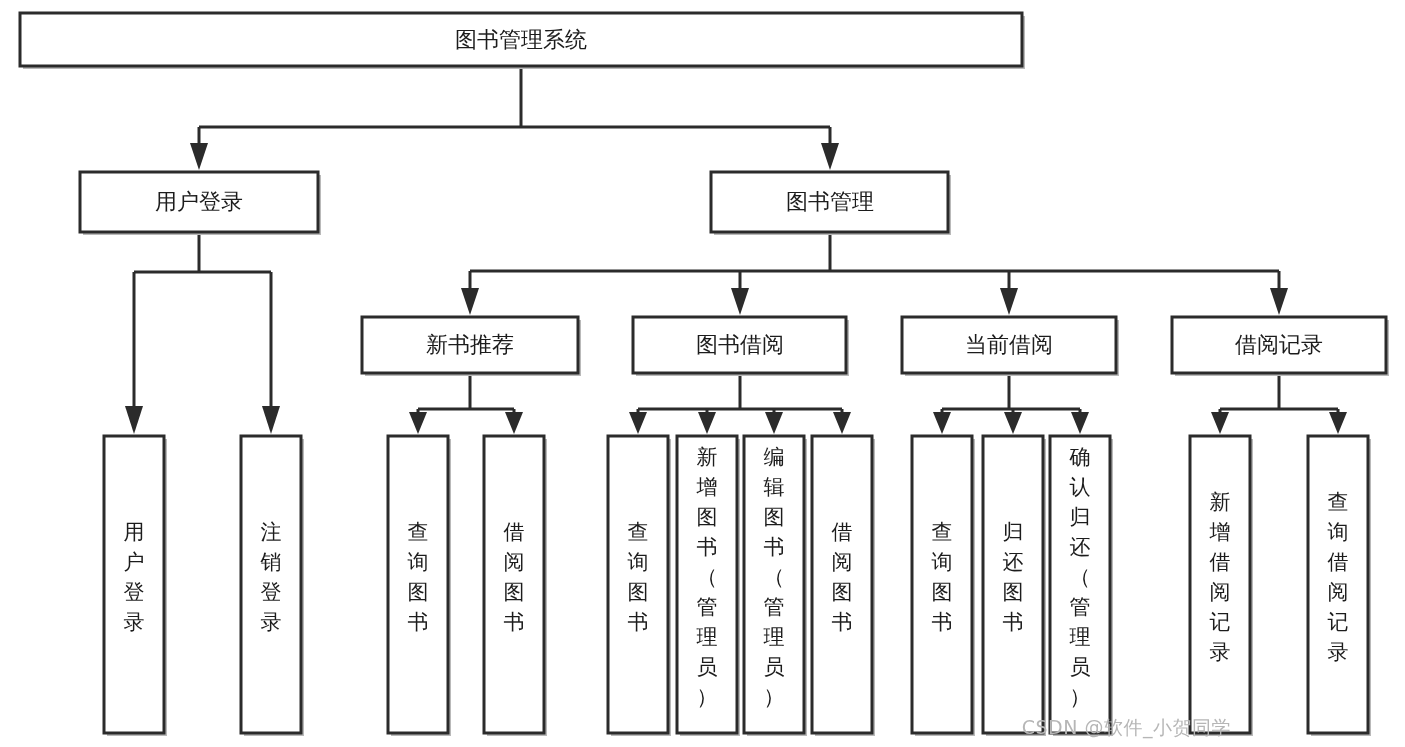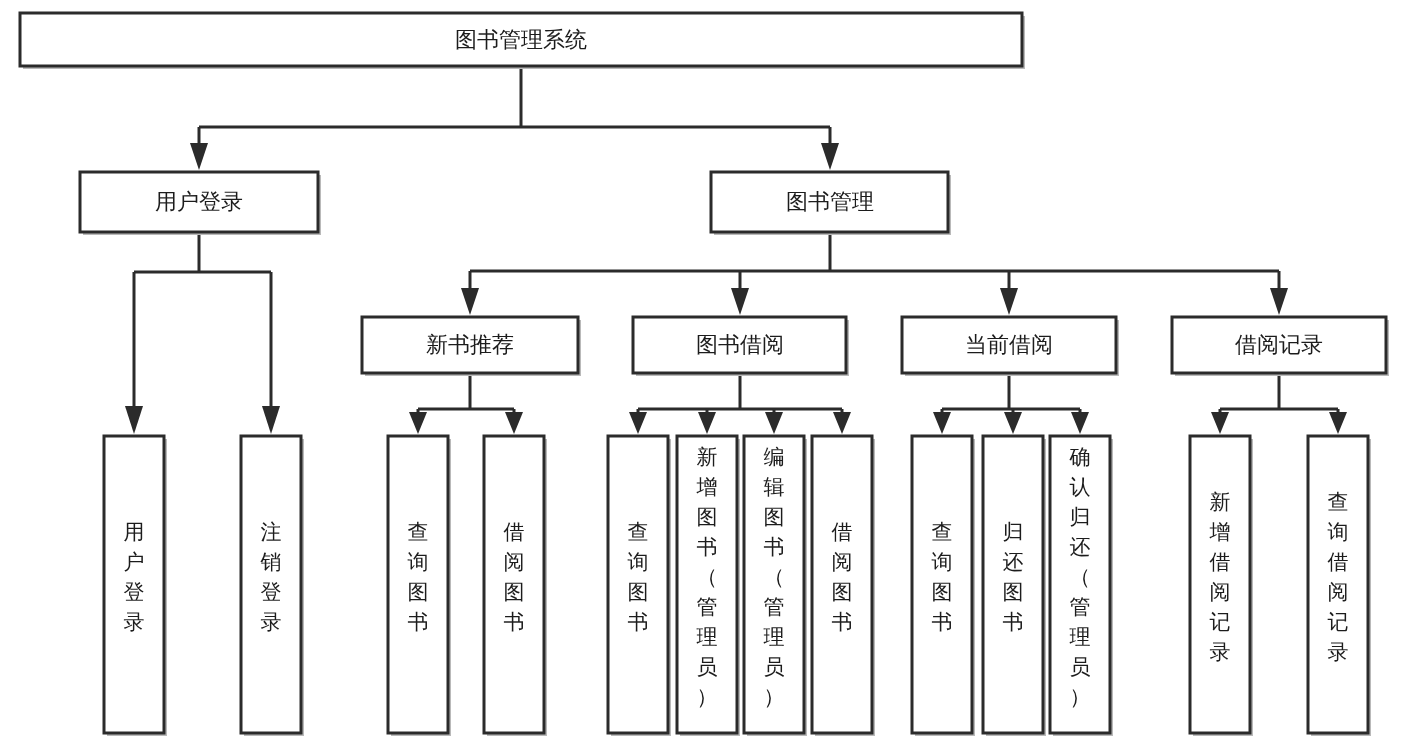--- a/index.html
+++ b/index.html
@@ -258,13 +258,14 @@
       </g>
 
       <g>
         <rect class="node-shadow" x="1311" y="439" width="60" height="297"></rect>
         <rect class="node-rect" x="1308" y="436" width="60" height="297"></rect>
         <text class="node-label-v" x="1338" y="509"><tspan x="1338" dy="0">查</tspan><tspan x="1338" dy="30">询</tspan><tspan x="1338" dy="30">借</tspan><tspan x="1338" dy="30">阅</tspan><tspan x="1338" dy="30">记</tspan><tspan x="1338" dy="30">录</tspan></text>
       </g>
     </g>
   </svg>
 
+  <div class="watermark">CSDN @软件_小贺同学</div>
 </div>
 
 </body></html>

